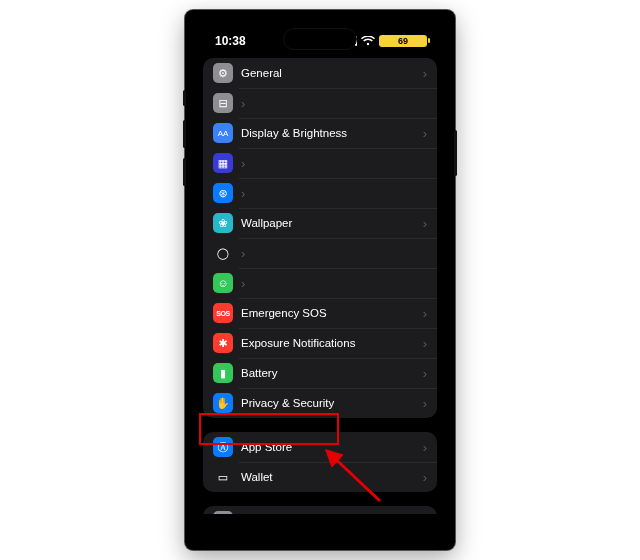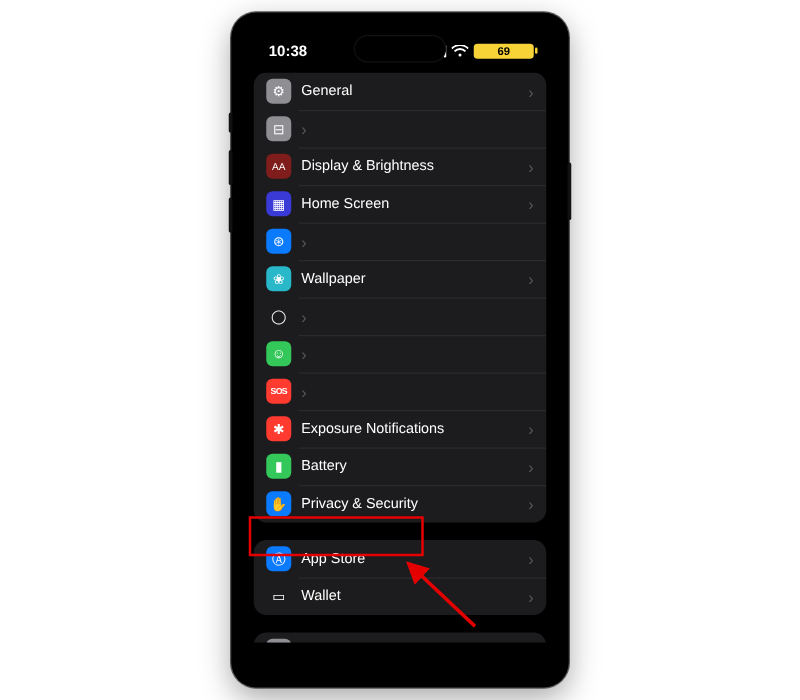--- a/index.html
+++ b/index.html
@@ -12,21 +12,21 @@
     overflow: hidden;
   }
   
   .phone {
     position: absolute;
     left: 185px;
     top: 10px;
     width: 270px;
     height: 540px;
     background: #000;
-    border-radius: 20px;
+    border-radius: 8px;
     box-shadow: 0 0 0 1px #555, 0 8px 24px rgba(0,0,0,0.35);
     padding: 10px;
   }
   .phone::before, .phone::after {
     content: "";
     position: absolute;
     background: #000;
   }
   
   .side-btn {
@@ -133,21 +133,21 @@
     border-radius: 5px;
     display: flex;
     align-items: center;
     justify-content: center;
     font-size: 11px;
     color: #fff;
     flex-shrink: 0;
   }
   .ic-general   { background:#8e8e93; }
   .ic-control   { background:#8e8e93; }
-  .ic-display   { background:#7f1d1d; font-size:8px; font-weight:400; }
+  .ic-display   { background:#3b82f6; font-size:8px; font-weight:400; }
   .ic-home      { background:#3a3ad6; }
   .ic-access    { background:#0a7aff; }
   .ic-wallpaper { background:#28b8c9; }
   .ic-siri      { background:#1c1c1e; }
   .ic-faceid    { background:#34c759; }
   .ic-sos       { background:#ff3b30; font-size:7px; font-weight:700; letter-spacing:-0.5px;}
   .ic-exposure  { background:#ff3b30; }
   .ic-battery   { background:#34c759; }
   .ic-privacy   { background:#0a7aff; }
   .ic-appstore  { background:#0a7aff; }
@@ -209,21 +209,20 @@
             <span class="icon ic-control">⊟</span>
             <span class="chev">›</span>
           </div>
           <div class="row" id="row-display">
             <span class="icon ic-display">AA</span>
             <span class="label">Display &amp; Brightness</span>
             <span class="chev">›</span>
           </div>
           <div class="row" id="row-home">
             <span class="icon ic-home">▦</span>
-            <span class="label">Home Screen</span>
             <span class="chev">›</span>
           </div>
           <div class="row" id="row-access">
             <span class="icon ic-access">⊛</span>
             <span class="chev">›</span>
           </div>
           <div class="row" id="row-wallpaper">
             <span class="icon ic-wallpaper">❀</span>
             <span class="label">Wallpaper</span>
             <span class="chev">›</span>
@@ -231,20 +230,21 @@
           <div class="row" id="row-siri">
             <span class="icon ic-siri">◯</span>
             <span class="chev">›</span>
           </div>
           <div class="row" id="row-faceid">
             <span class="icon ic-faceid">☺</span>
             <span class="chev">›</span>
           </div>
           <div class="row" id="row-sos">
             <span class="icon ic-sos">SOS</span>
+            <span class="label">Emergency SOS</span>
             <span class="chev">›</span>
           </div>
           <div class="row" id="row-exposure">
             <span class="icon ic-exposure">✱</span>
             <span class="label">Exposure Notifications</span>
             <span class="chev">›</span>
           </div>
           <div class="row" id="row-battery">
             <span class="icon ic-battery">▮</span>
             <span class="label">Battery</span>

